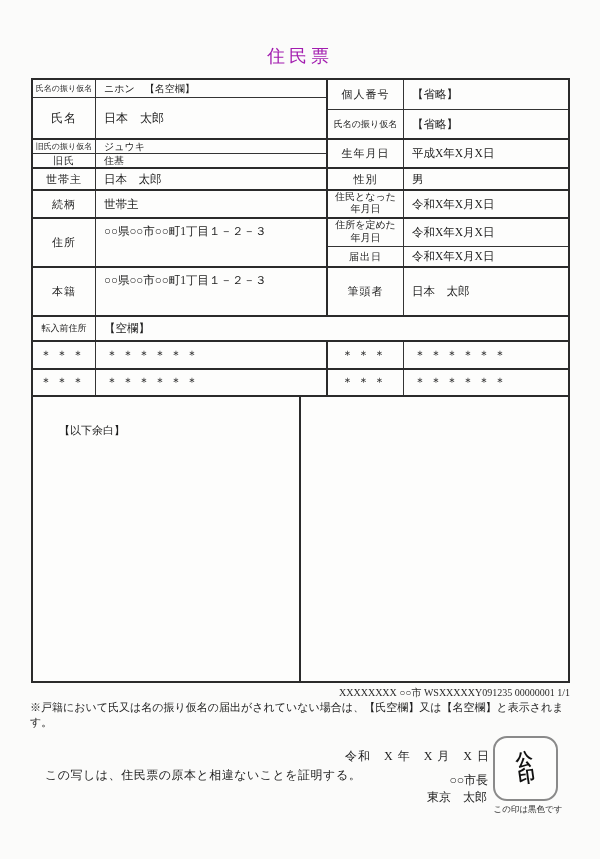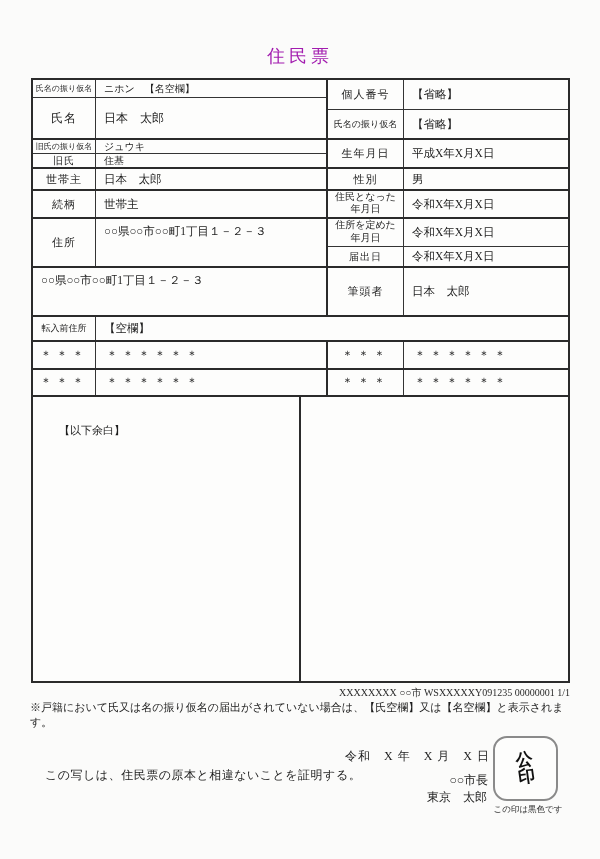--- a/index.html
+++ b/index.html
@@ -106,20 +106,21 @@
       </div>
       <div class="r h28 bb2">
         <div class="lab">続柄</div>
         <div class="val">世帯主</div>
       </div>
       <div class="r h49 bb2">
         <div class="lab">住所</div>
         <div class="val top">○○県○○市○○町1丁目１－２－３</div>
       </div>
       <div class="r last">
+        <div class="lab">本籍</div>
         <div class="val top">○○県○○市○○町1丁目１－２－３</div>
       </div>
     </div>
 
     <div class="half-r">
       <div class="r h30">
         <div class="lab">個人番号</div>
         <div class="val">【省略】</div>
       </div>
       <div class="r h30 bb2">

